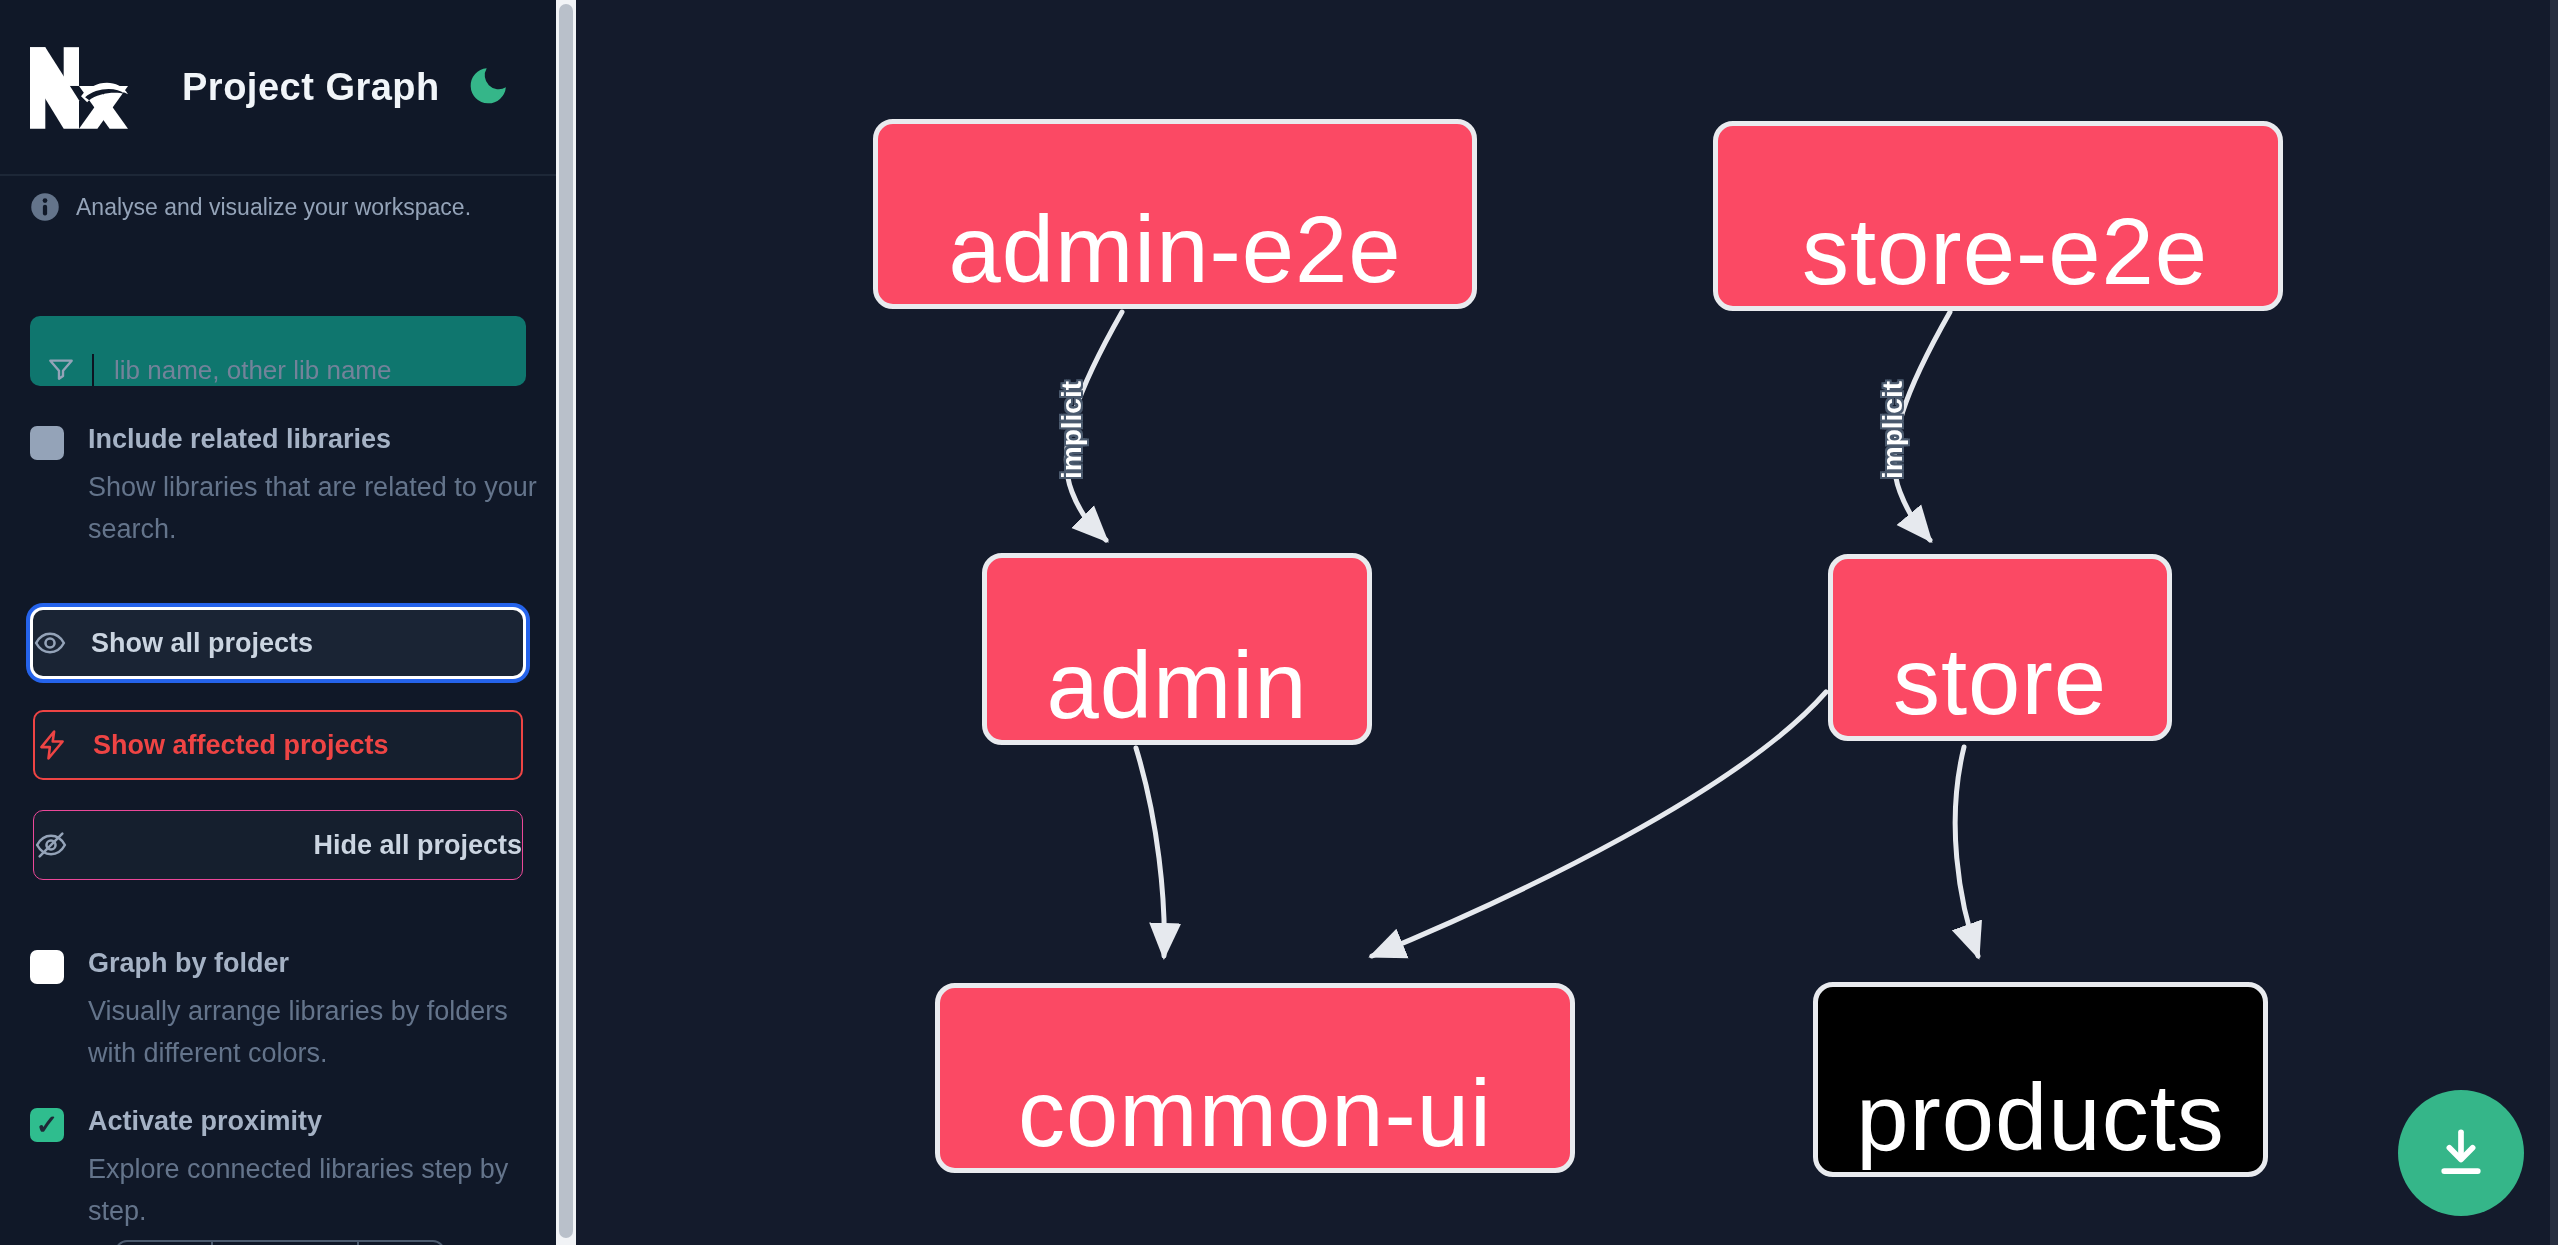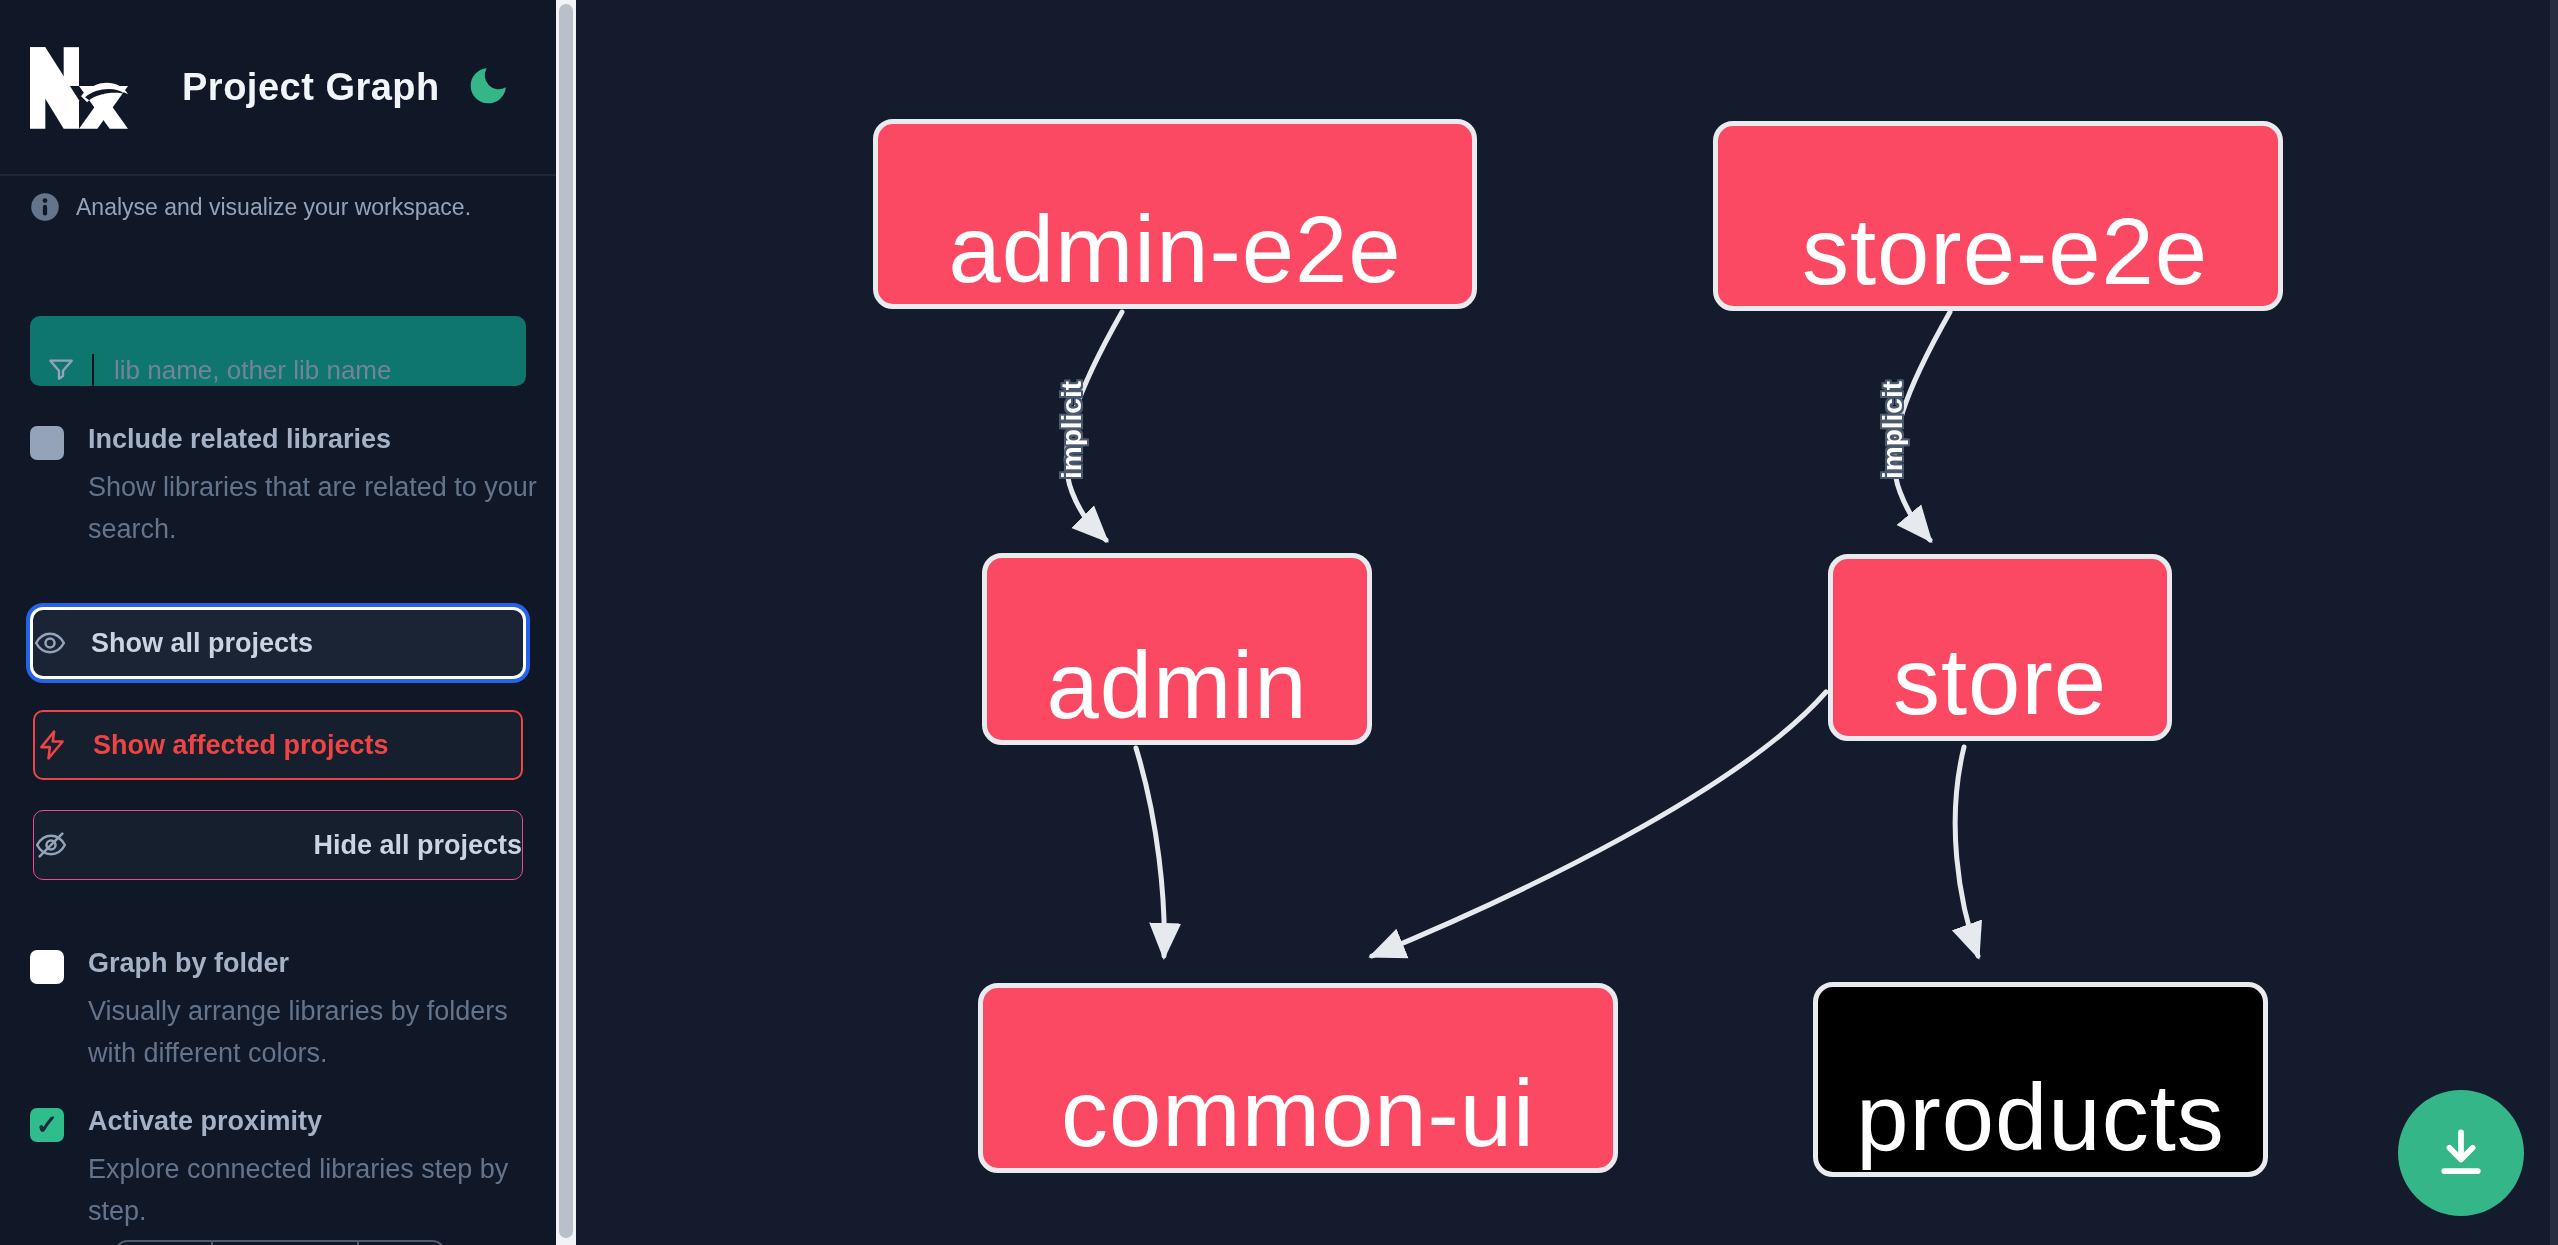--- a/index.html
+++ b/index.html
@@ -49,21 +49,21 @@
   .sb-scroll-thumb { position:absolute; left:3px; top:4px; width:14px; height:1234px; border-radius:7px; background:#b9c0ca; }
 
   
   .edges-svg { position:absolute; left:0; top:0; width:2558px; height:1245px; pointer-events:none; }
 
   .node { position:absolute; border:5px solid #e9ebef; border-radius:20px; background:#fb4964; color:#ffffff; display:flex; align-items:flex-end; justify-content:center; font-size:94px; font-weight:400; letter-spacing:1px; cursor:pointer; }
   #node-admin-e2e { left:873px;  top:119px; width:604px; height:190px; }
   #node-store-e2e { left:1713px; top:121px; width:570px; height:190px;padding-left:14px; }
   #node-admin     { left:982px;  top:553px; width:390px; height:192px; }
   #node-store     { left:1828px; top:554px; width:344px; height:187px; }
-  #node-common-ui { left:935px;  top:983px; width:640px; height:190px;margin-left:43px; }
+  #node-common-ui { left:935px;  top:983px; width:640px; height:190px; }
   #node-products  { left:1813px; top:982px; width:455px; height:195px; background:#000000; }
 
   .edge-label { position:absolute; transform:translate(-50%,-50%) rotate(-90deg); font-size:28px; font-weight:700; color:#ffffff; white-space:nowrap;
     text-shadow:-2px 0 0 #4b5a6e, 2px 0 0 #4b5a6e, 0 -2px 0 #4b5a6e, 0 2px 0 #4b5a6e, -2px -2px 0 #4b5a6e, 2px 2px 0 #4b5a6e, -2px 2px 0 #4b5a6e, 2px -2px 0 #4b5a6e; }
   #edge-label-1 { left:1072px; top:430px; }
   #edge-label-2 { left:1893px; top:430px; }
 
   .fab { position:absolute; left:2398px; top:1090px; width:126px; height:126px; border-radius:50%; background:#35b689; border:none; cursor:pointer; display:flex; align-items:center; justify-content:center; }
 
   .page-scrollbar { position:absolute; left:2550px; top:0; width:8px; height:1245px; background:#272e40; }

